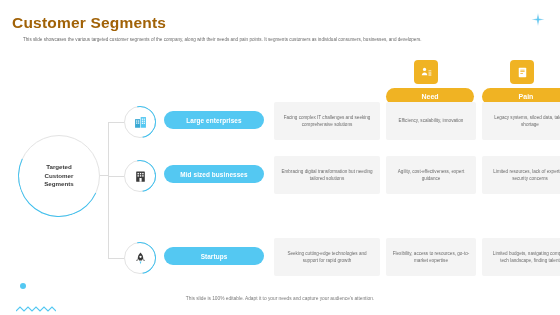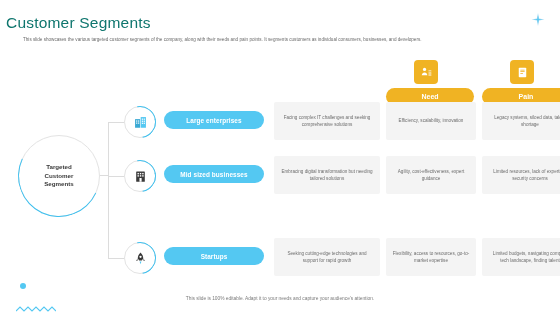--- a/index.html
+++ b/index.html
@@ -10,24 +10,24 @@
     overflow: hidden;
   }
   .slide {
     position: relative;
     width: 560px; height: 315px;
     background: #ffffff;
   }
   
   .title {
     position: absolute;
-    left: 6px; top: 14px;
+    left: 12px; top: 14px;
     font-size: 15.5px;
-    font-weight: normal;
-    color: #0f766e;
+    font-weight: bold;
+    color: #a16207;
     letter-spacing: 0.2px;
   }
   .subtitle {
     position: absolute;
     left: 23px; top: 37px;
     width: 470px;
     font-size: 4.6px;
     color: #6b6b6b;
     line-height: 1.5;
   }

